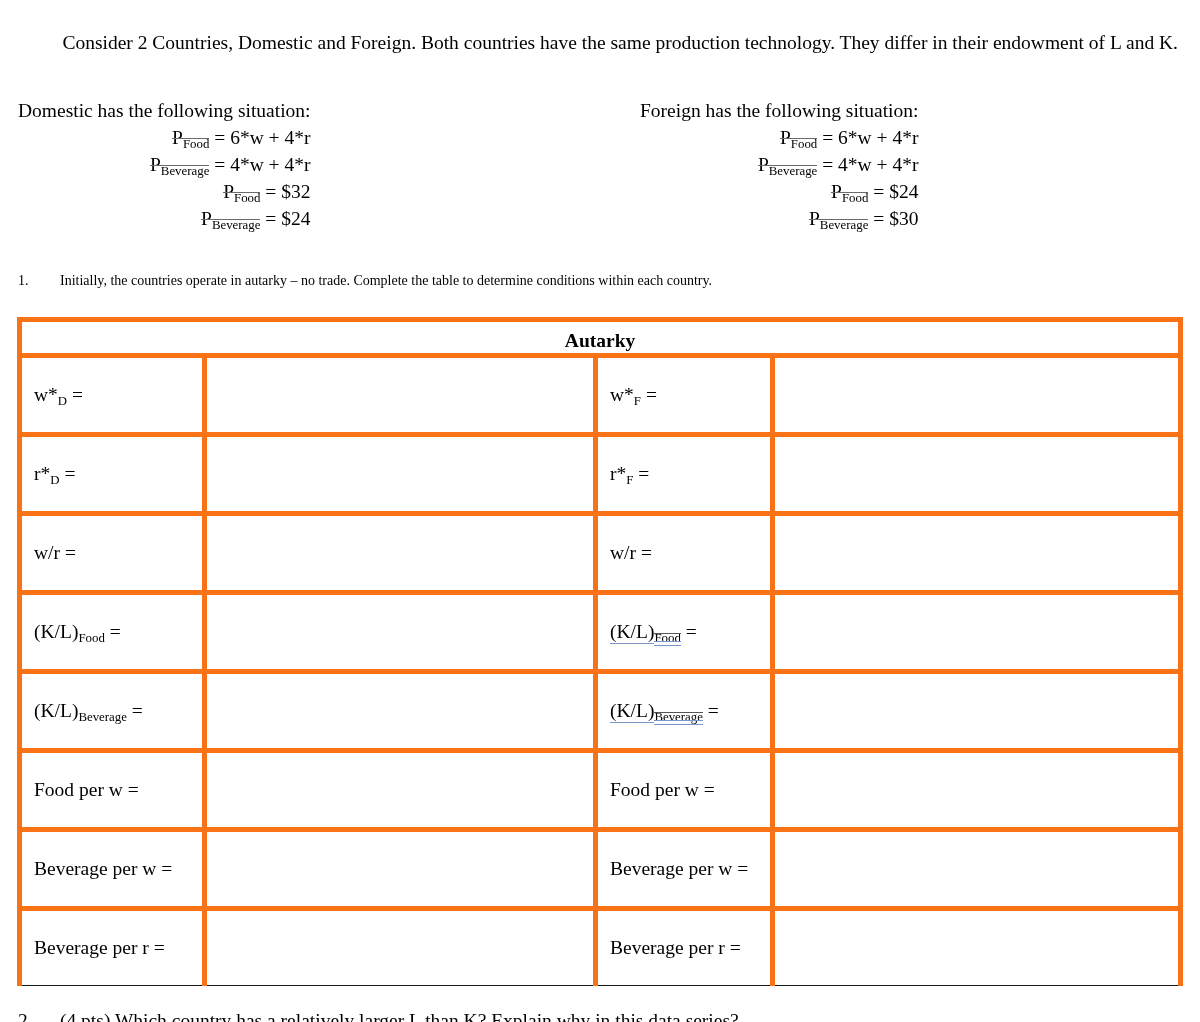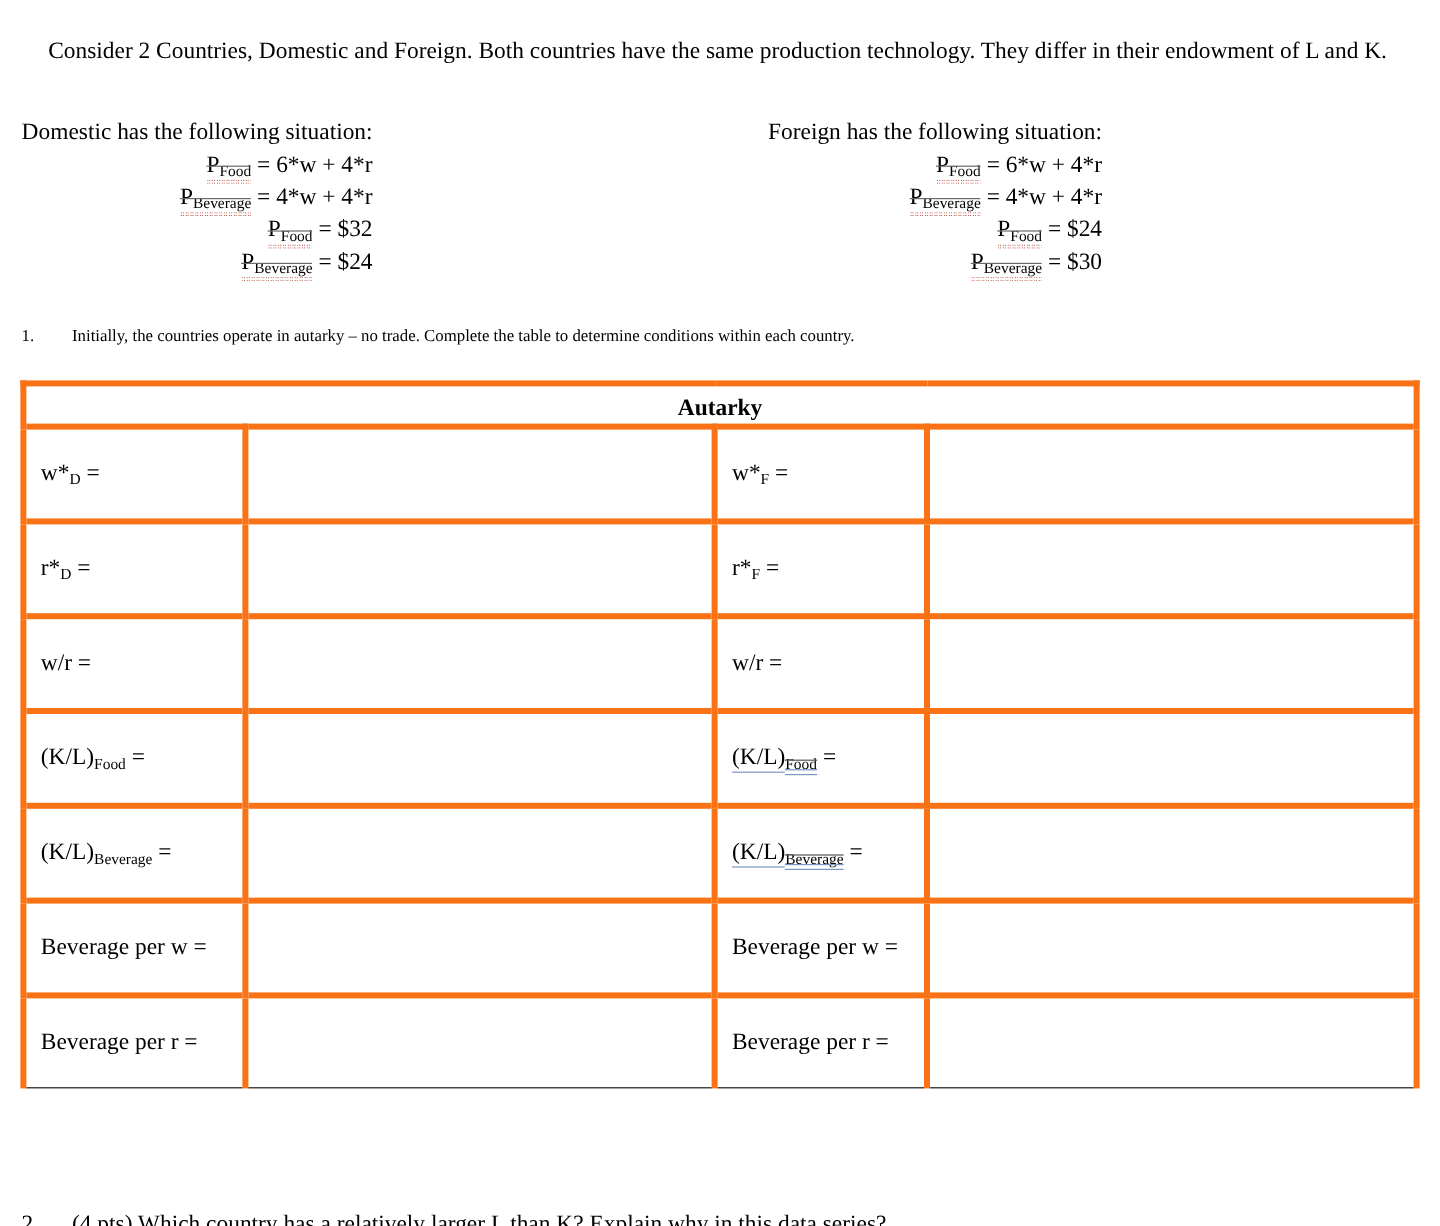--- a/index.html
+++ b/index.html
@@ -23,21 +23,21 @@
   }
 
   
   .intro {
     position: absolute;
     left: 18px;
     top: 8px;
     width: 1160px;
     font-size: 19.5px;
     line-height: 30px;
-    text-align: center;
+    text-align: right;
   }
 
   
   .premise-wrap {
     position: absolute;
     left: 0;
     top: 97px;
     width: 1200px;
   }
   .premise-col {
@@ -310,20 +310,30 @@
           <td class="pad">
             <span class="cell-label"><span>(K/L)</span><sub class="plain">Beverage</sub><span> =</span></span>
           </td>
           <td class="pad"></td>
           <td class="pad">
             <span class="cell-label"><span class="gram-slash"><span>(K/L)</span></span><span class="gram"><sub class="plain">Beverage</sub></span><span> =</span></span>
           </td>
           <td class="pad"></td>
         </tr>
 
+        <tr class="data-row thin-bottom">
+          <td class="pad">
+            <span class="cell-label"><span>Food per w</span><span> =</span></span>
+          </td>
+          <td class="pad"></td>
+          <td class="pad">
+            <span class="cell-label"><span>Food per w</span><span> =</span></span>
+          </td>
+          <td class="pad"></td>
+        </tr>
 
         <tr class="data-row thick-bottom">
           <td class="pad">
             <span class="cell-label"><span>Beverage per w</span><span> =</span></span>
           </td>
           <td class="pad"></td>
           <td class="pad">
             <span class="cell-label"><span>Beverage per w</span><span> =</span></span>
           </td>
           <td class="pad"></td>

